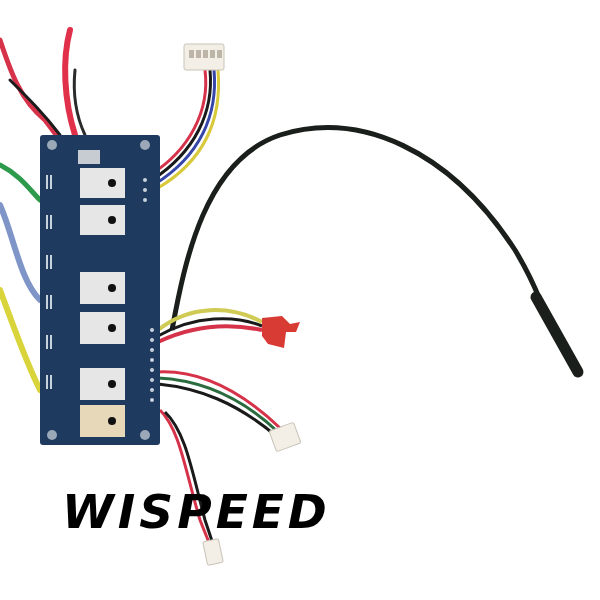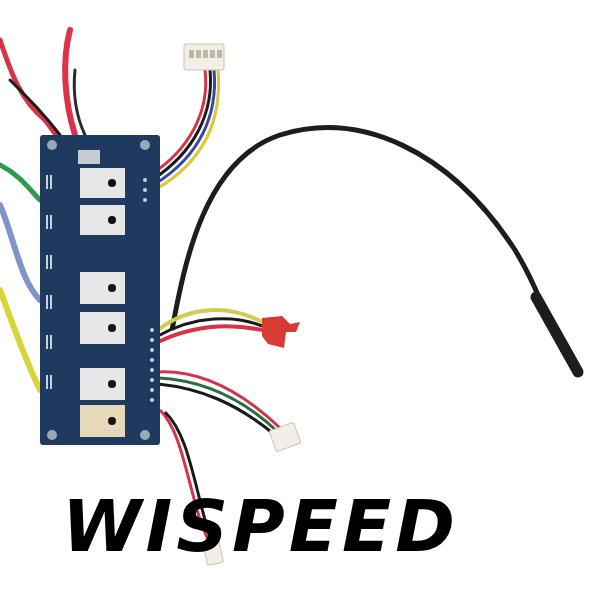--- a/index.html
+++ b/index.html
@@ -1,19 +1,19 @@
 <!DOCTYPE html>
 <html><head>
 <meta charset="utf-8">
 <style>
   html,body{margin:0;padding:0;background:#ffffff;}
   body{width:600px;height:600px;position:relative;overflow:hidden;font-family:"DejaVu Sans",sans-serif;}
   #scene{position:absolute;left:0;top:0;width:600px;height:600px;}
   .logo{position:absolute;left:62px;top:484px;width:470px;height:70px;}
-  .logo-text{font-family:"DejaVu Sans",sans-serif;font-weight:bold;font-style:italic;font-size:72px;letter-spacing:4px;}
+  .logo-text{font-family:"DejaVu Sans",sans-serif;font-weight:bold;font-style:italic;font-size:47px;letter-spacing:4px;}
 </style>
 </head>
 <body>
 
 <div id="scene">
 <svg width="600" height="600" viewBox="0 0 600 600" xmlns="http://www.w3.org/2000/svg">
 
   <g fill="none" stroke-linecap="round">
     <path d="M0 40 C10 70 20 100 45 120 L60 140" stroke="#d6334a" stroke-width="5"></path>
     <path d="M10 80 C30 100 45 115 60 135" stroke="#1c1c1c" stroke-width="3"></path>

